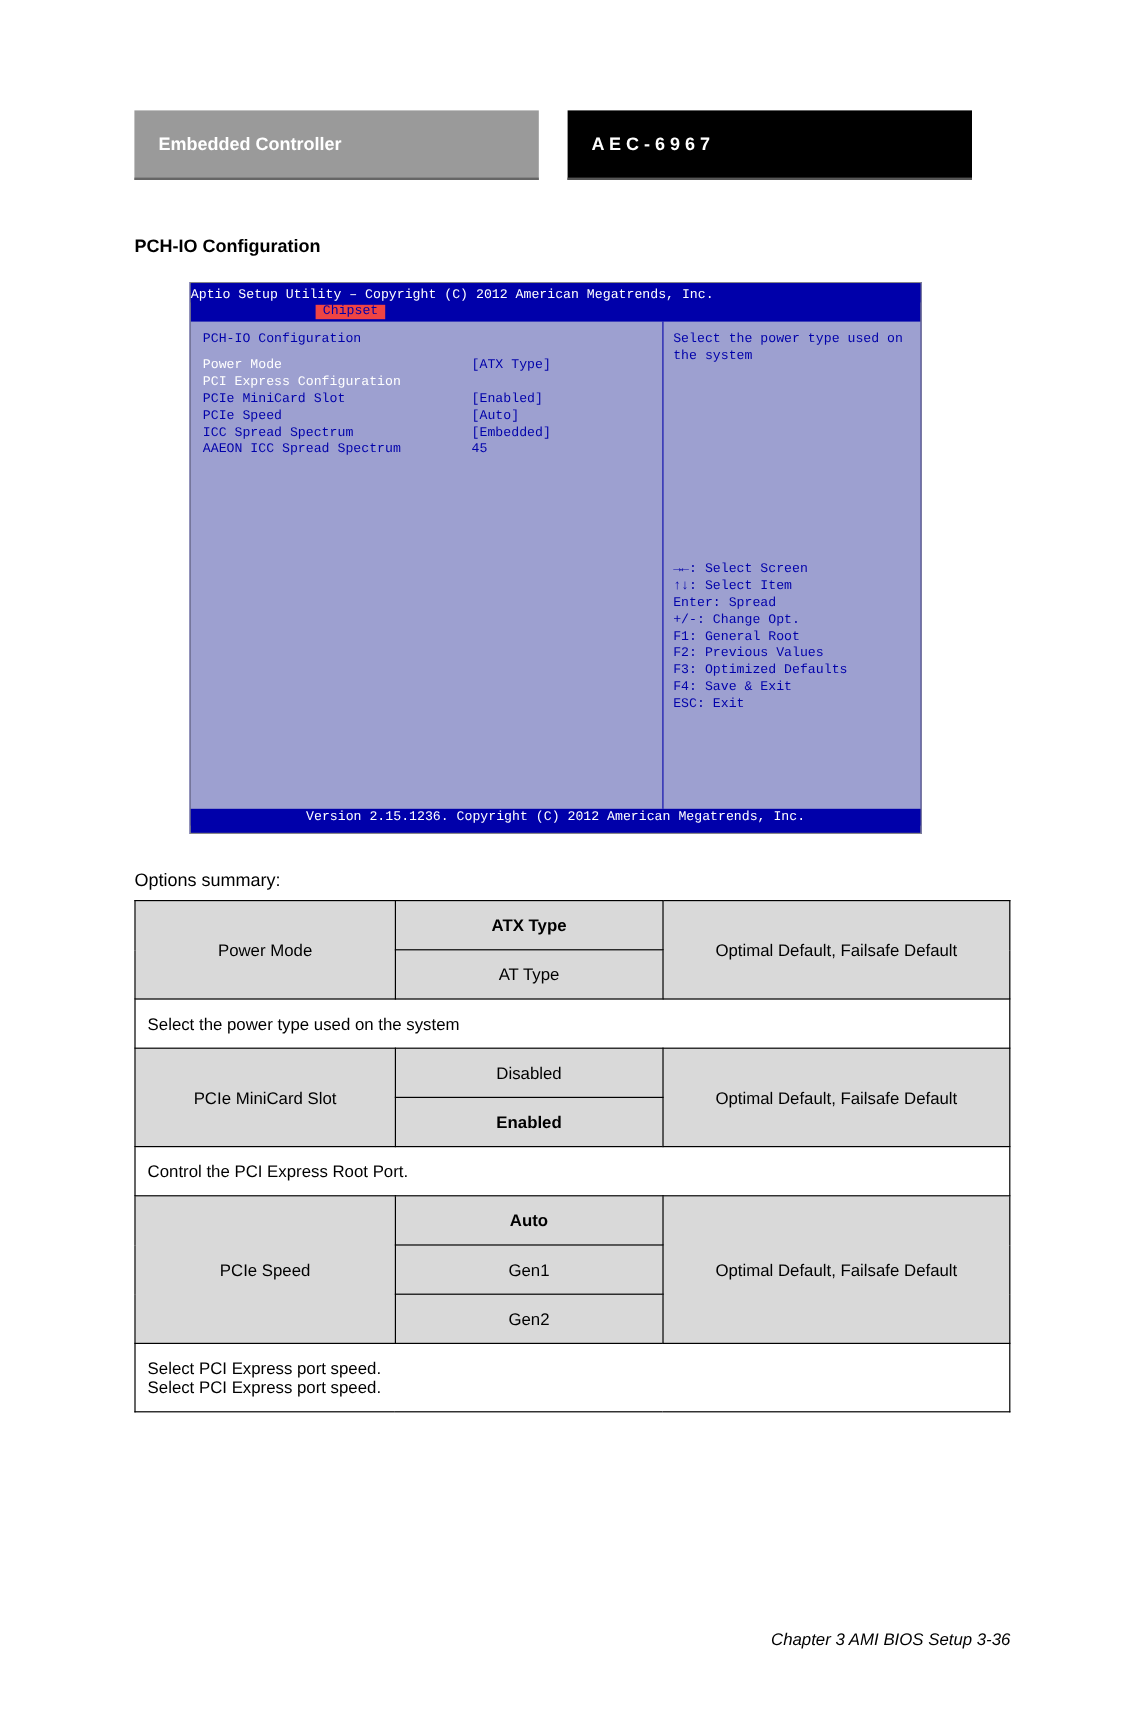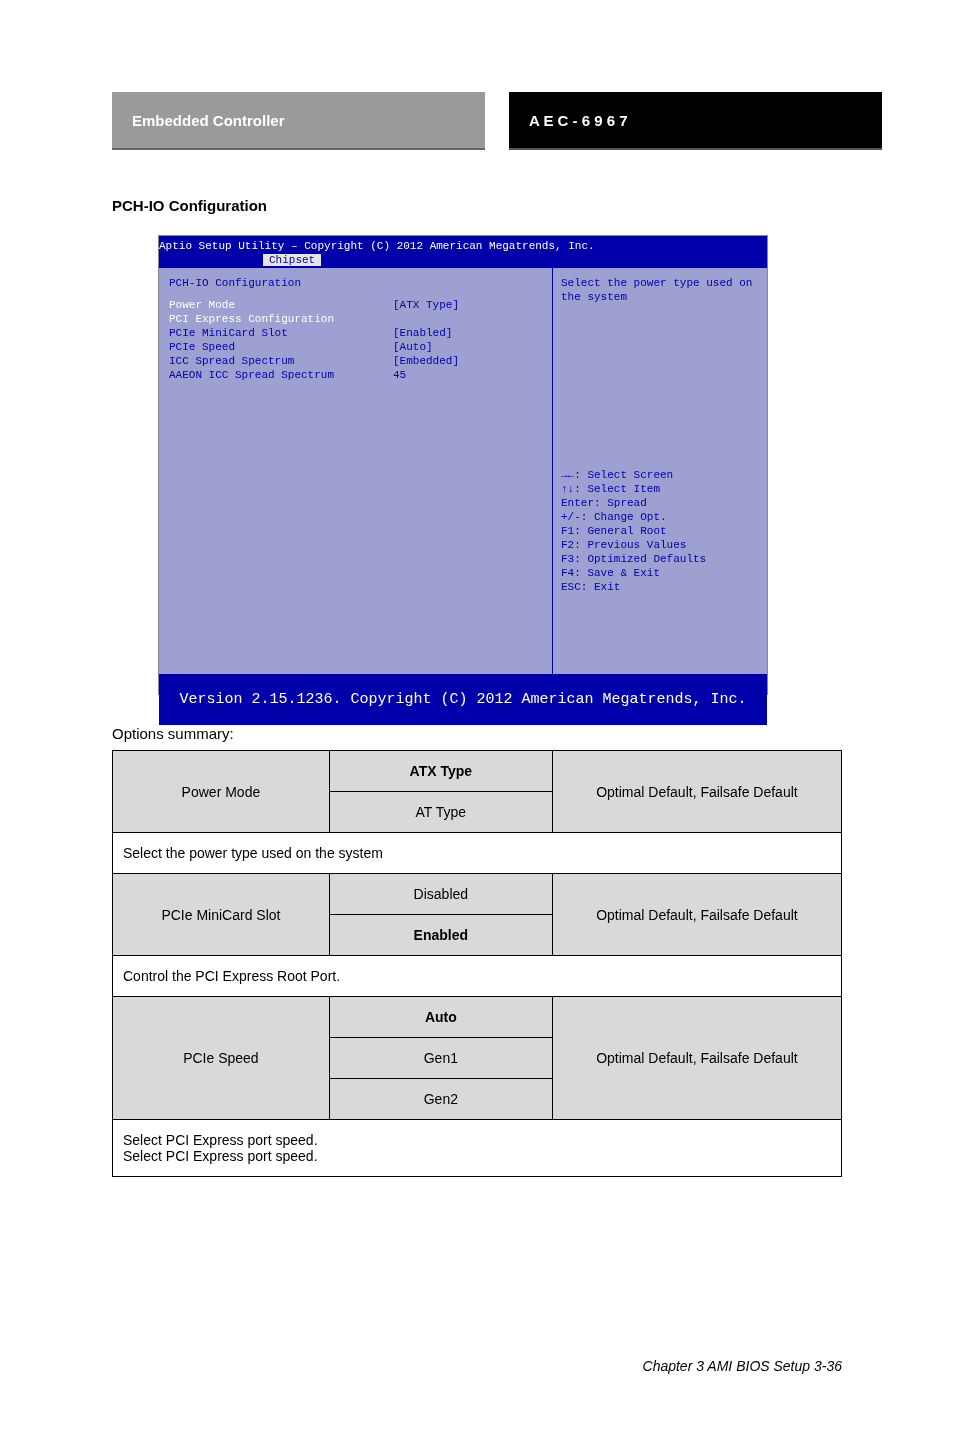--- a/index.html
+++ b/index.html
@@ -9,21 +9,21 @@
     background: #ffffff;
     font-family: Arial, sans-serif;
     position: relative;
   }
 
   
   .top-bar {
     position: absolute;
     top: 92px;
     left: 112px;
-    width: 770px;
+    width: 698px;
     height: 58px;
     display: flex;
     gap: 24px;
   }
   .top-bar-left {
     width: 50%;
     background: #9a9a9a;
     border-bottom: 2px solid #666;
     display: flex;
     align-items: center;
@@ -71,21 +71,21 @@
     background: #0000aa;
     color: #ffffff;
     padding: 4px 0 0 0;
     font-size: 11px;
   }
   .bios-tab {
     color: #c0c0c0;
     padding: 2px 0 2px 104px;
   }
   .bios-tab span {
-    background: #e5e5e5;
+    background: #ef4444;
     color: #0000aa;
     padding: 0 6px;
   }
   .bios-body {
     display: flex;
     height: 406px;
   }
   .bios-left {
     flex: 0 0 394px;
     background: #9da0d0;
@@ -108,22 +108,22 @@
   }
   .bios-right .help {
     position: absolute;
     top: 200px;
     left: 8px;
   }
   .bios-footer {
     background: #0000aa;
     color: #ffffff;
     text-align: center;
-    padding: 17px 0;
-    font-size: 15px;
+    padding: 1px 0;
+    font-size: 11px;
   }
 
   
   .options-label {
     position: absolute;
     top: 725px;
     left: 112px;
     font-size: 15px;
   }
 

